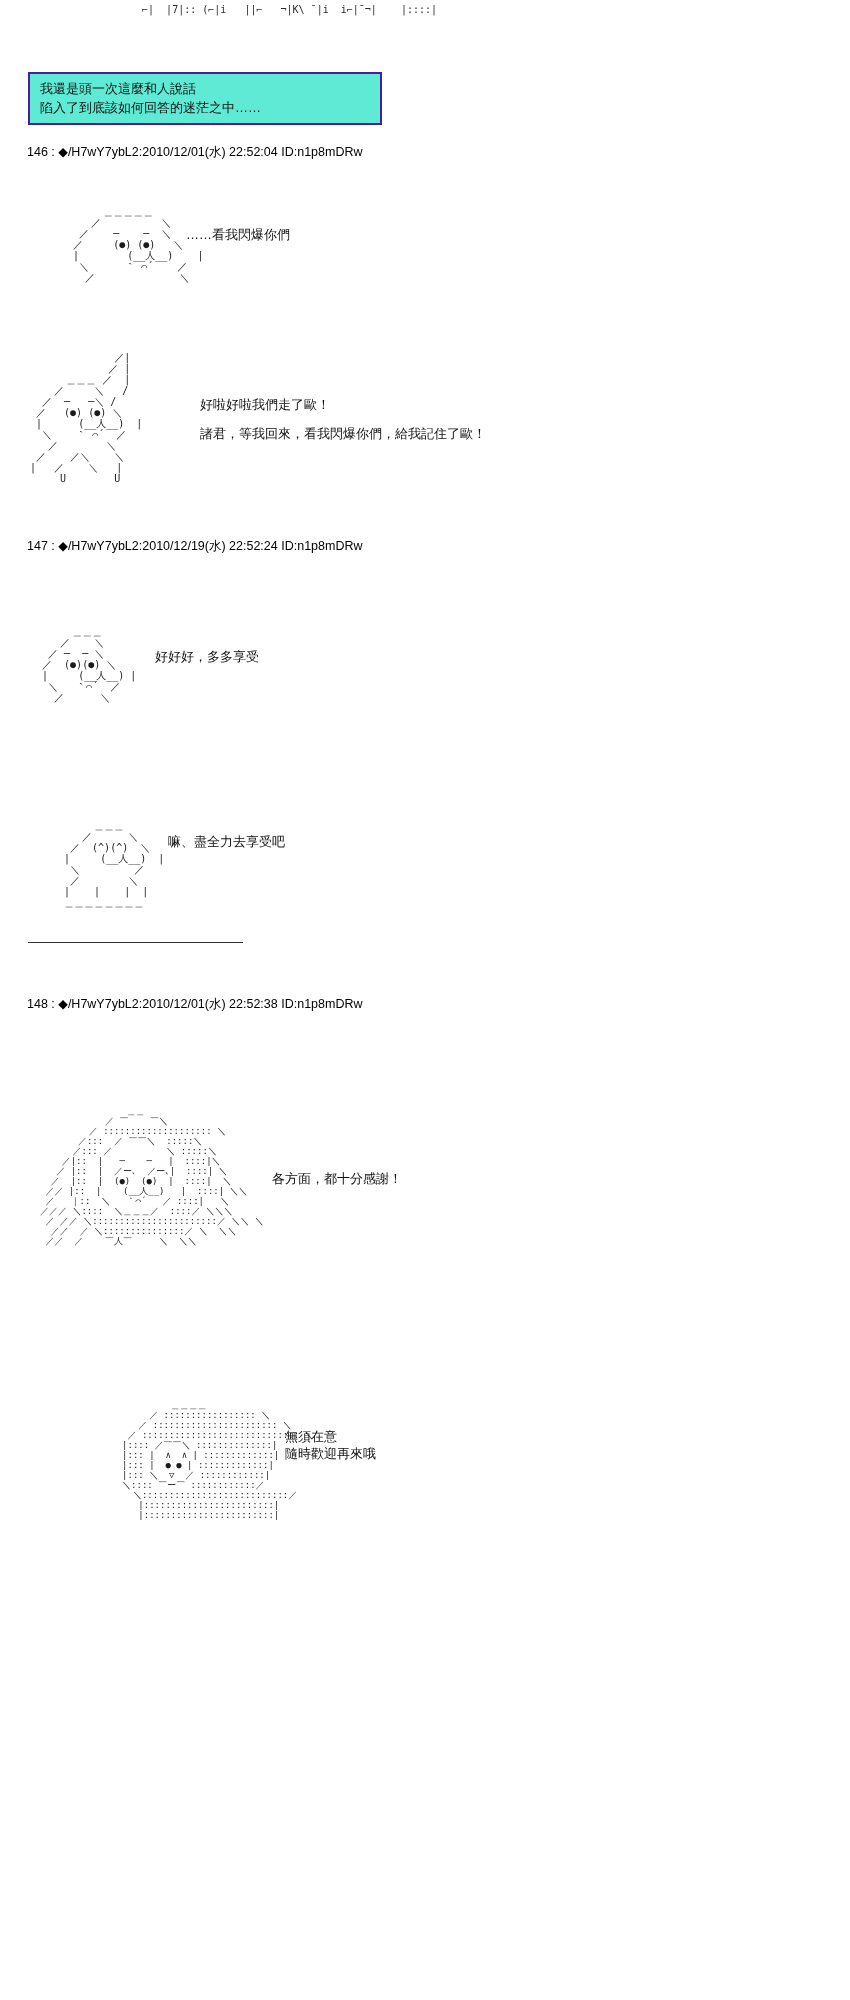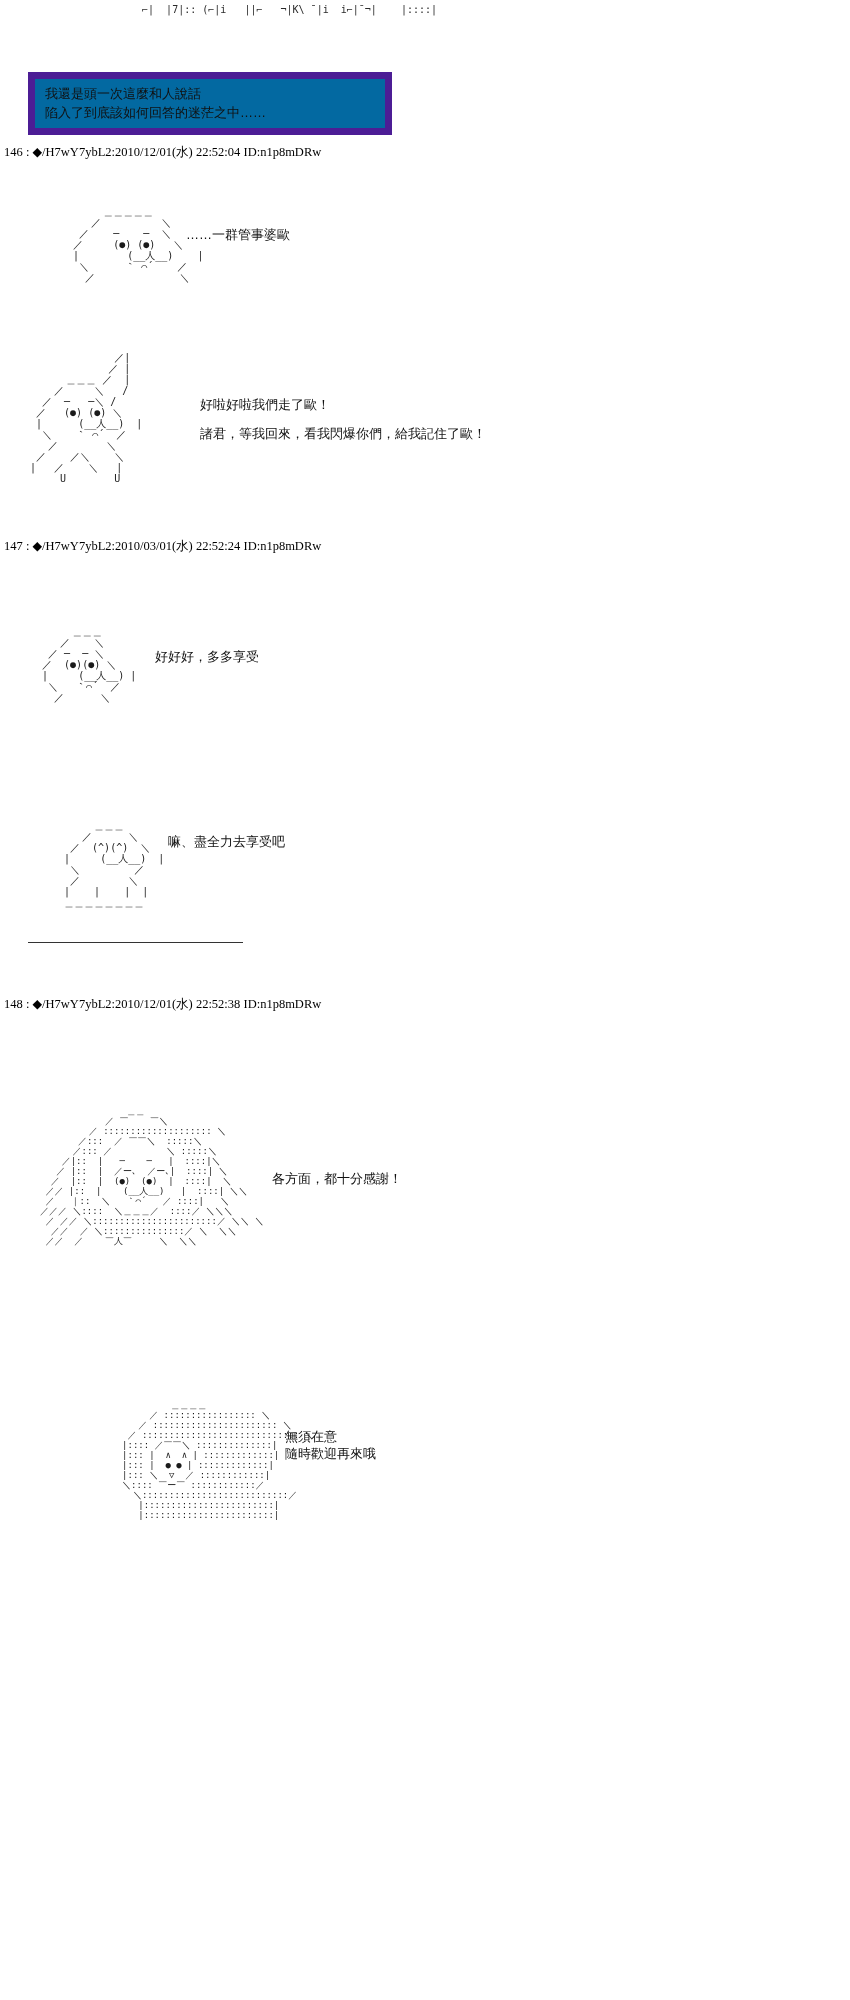--- a/index.html
+++ b/index.html
@@ -27,40 +27,41 @@
     line-height: 11px;
     color: #1a1a1a;
     letter-spacing: 0px;
   }
   .aa-small {
     font-size: 9px;
     line-height: 10px;
   }
   .post-header {
     font-size: 12.5px;
-    font-family: Liberation Serif, serif;
+    font-family: Liberation Sans, sans-serif;
     color: #000000;
     white-space: nowrap;
+    margin-left: 23px;
   }
   .speech {
     font-size: 13px;
     font-family: "Liberation Sans", sans-serif;
     color: #111111;
     white-space: pre;
     line-height: 17px;
   }
   .narration-box {
-    border: 7px solid #4c1d95;
+    border: 2px solid #4c1d95;
     padding: 5px 10px 6px 10px;
     font-size: 13px;
     line-height: 19px;
     color: #111111;
     white-space: pre;
     display: inline-block;
-    background: #0369a1;
+    background: #5eead4;
   }
   .abs { position: absolute; }
   .topstrip {
     font-family: "DejaVu Sans Mono", "Liberation Mono", monospace;
     white-space: pre;
     font-size: 10px;
     line-height: 12px;
     color: #2a2a2a;
   }
   .ground {
@@ -82,38 +83,38 @@
 
   <div class="abs post-header" style="left:4px; top:144px;">146 : ◆/H7wY7ybL2:2010/12/01(水) 22:52:04 ID:n1p8mDRw</div>
 
   <div class="abs aa" style="left:55px; top:206px;">        ＿＿＿＿＿
       ／          ＼
     ／    ─    ─  ＼
    ／     (●) (●)   ＼
    |        (__人__)    |
     ＼      ｀ ⌒´    ／
      ／              ＼</div>
-  <div class="abs speech" style="left:186px; top:226px;">……一群管事婆歐</div>
+  <div class="abs speech" style="left:186px; top:226px;">……看我閃爆你們</div>
 
   <div class="abs aa" style="left:30px; top:352px;">              ／|
              ／ |
       ＿＿＿ ／  |
     ／     ＼   /
   ／  ─   ─＼ /
  ／   (●) (●) ＼
  |      (__人__)  |
   ＼    ｀ ⌒´  ／
    ／        ＼
  ／    ／＼    ＼
 |   ／    ＼   |
      U        U</div>
   <div class="abs speech" style="left:200px; top:396px;">好啦好啦我們走了歐！</div>
   <div class="abs speech" style="left:200px; top:425px;">諸君，等我回來，看我閃爆你們，給我記住了歐！</div>
 
-  <div class="abs post-header" style="left:4px; top:538px;">147 : ◆/H7wY7ybL2:2010/03/01(水) 22:52:24 ID:n1p8mDRw</div>
+  <div class="abs post-header" style="left:4px; top:538px;">147 : ◆/H7wY7ybL2:2010/12/19(水) 22:52:24 ID:n1p8mDRw</div>
 
   <div class="abs aa" style="left:30px; top:626px;">       ＿＿＿
      ／    ＼
    ／ ─  ─ ＼
   ／  (●)(●) ＼
   |     (__人__) |
    ＼   ｀⌒´  ／
     ／      ＼</div>
   <div class="abs speech" style="left:155px; top:648px;">好好好，多多享受</div>
 

